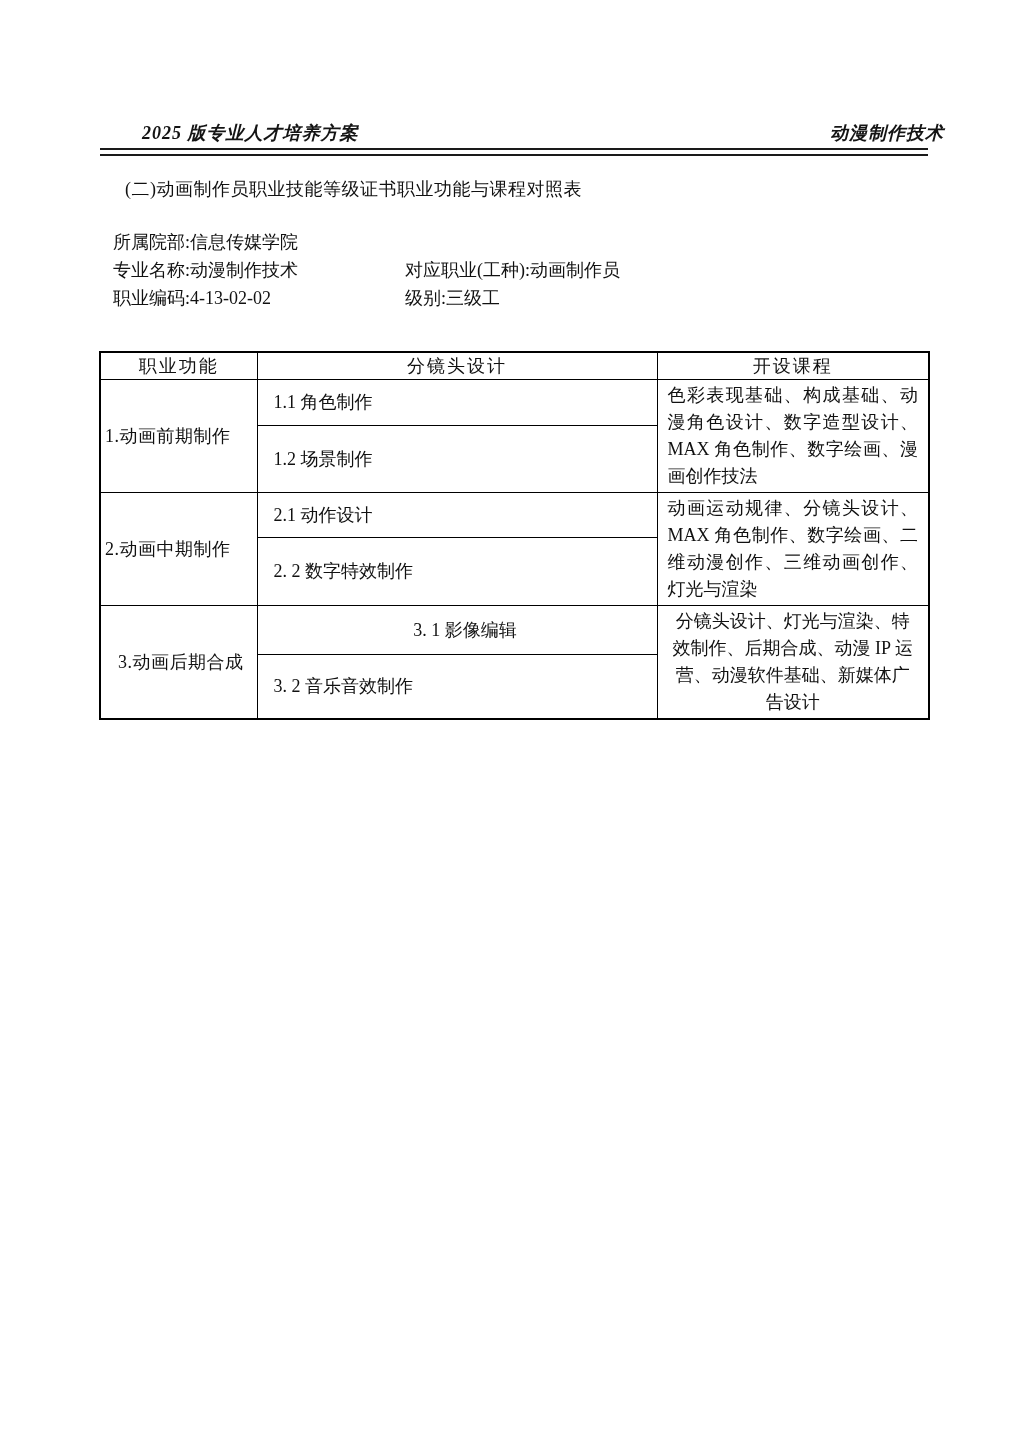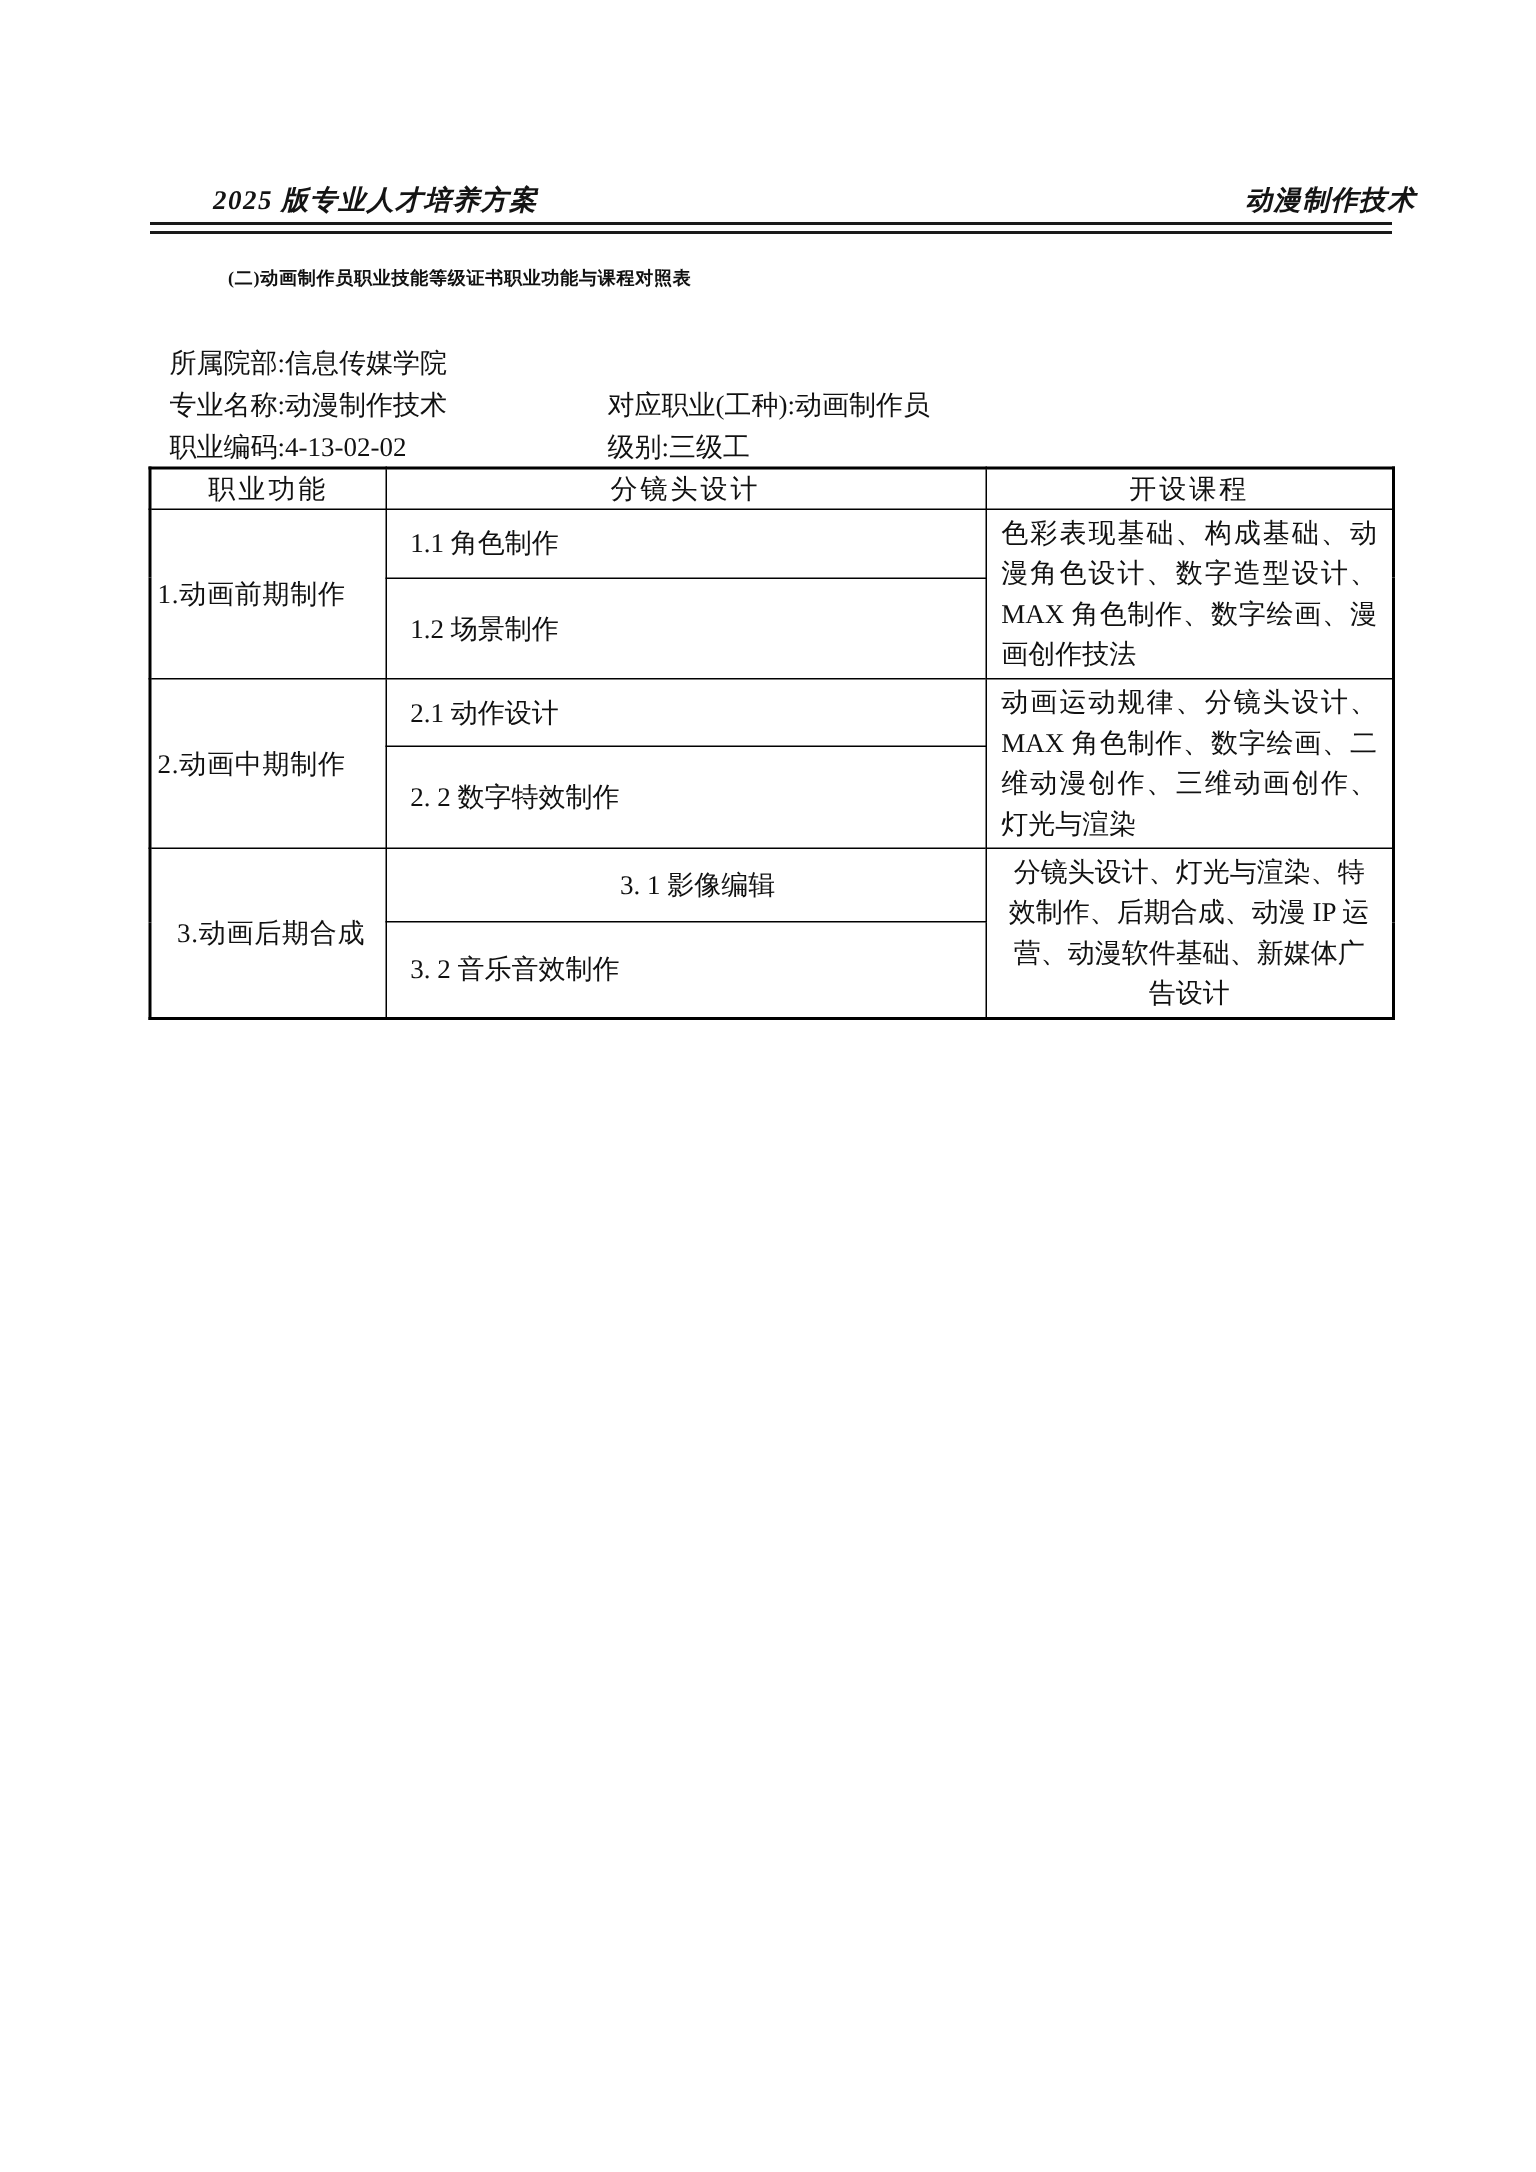--- a/index.html
+++ b/index.html
@@ -35,24 +35,23 @@
     left: 100px;
     width: 828px;
     height: 8px;
     border-top: 2.5px solid #1a1a1a;
     border-bottom: 2.5px solid #1a1a1a;
   }
   
   .section-title {
     position: absolute;
     top: 177px;
-    left: 152px;
-    font-size: 12px;
+    left: 125px;
+    font-size: 18px;
     letter-spacing: 0.5px;
-    font-weight: bold;
   }
   
   .info-line { position: absolute; left: 113px; font-size: 18px; white-space: nowrap; }
   .info-line .col2 { position: absolute; left: 292px; white-space: nowrap; }
   .info-1 { top: 230px; }
   .info-2 { top: 258px; }
   .info-3 { top: 286px; }
   
   table.course-table {
     position: absolute;
@@ -61,21 +60,21 @@
     width: 829px;
     border-collapse: collapse;
     table-layout: fixed;
     font-size: 18px;
     color: #111;
   }
   .course-table th, .course-table td {
     border: 1px solid #000;
     font-weight: normal;
   }
-  .course-table { border: 2px solid #000; }
+  .course-table { border: 2px solid #000; margin-top: 40px; }
   .course-table thead th {
     height: 27px;
     text-align: center;
     letter-spacing: 2px;
   }
   td.cell-function {
     padding-left: 4px;
     vertical-align: middle;
     text-align: left;
     letter-spacing: 0.5px;

